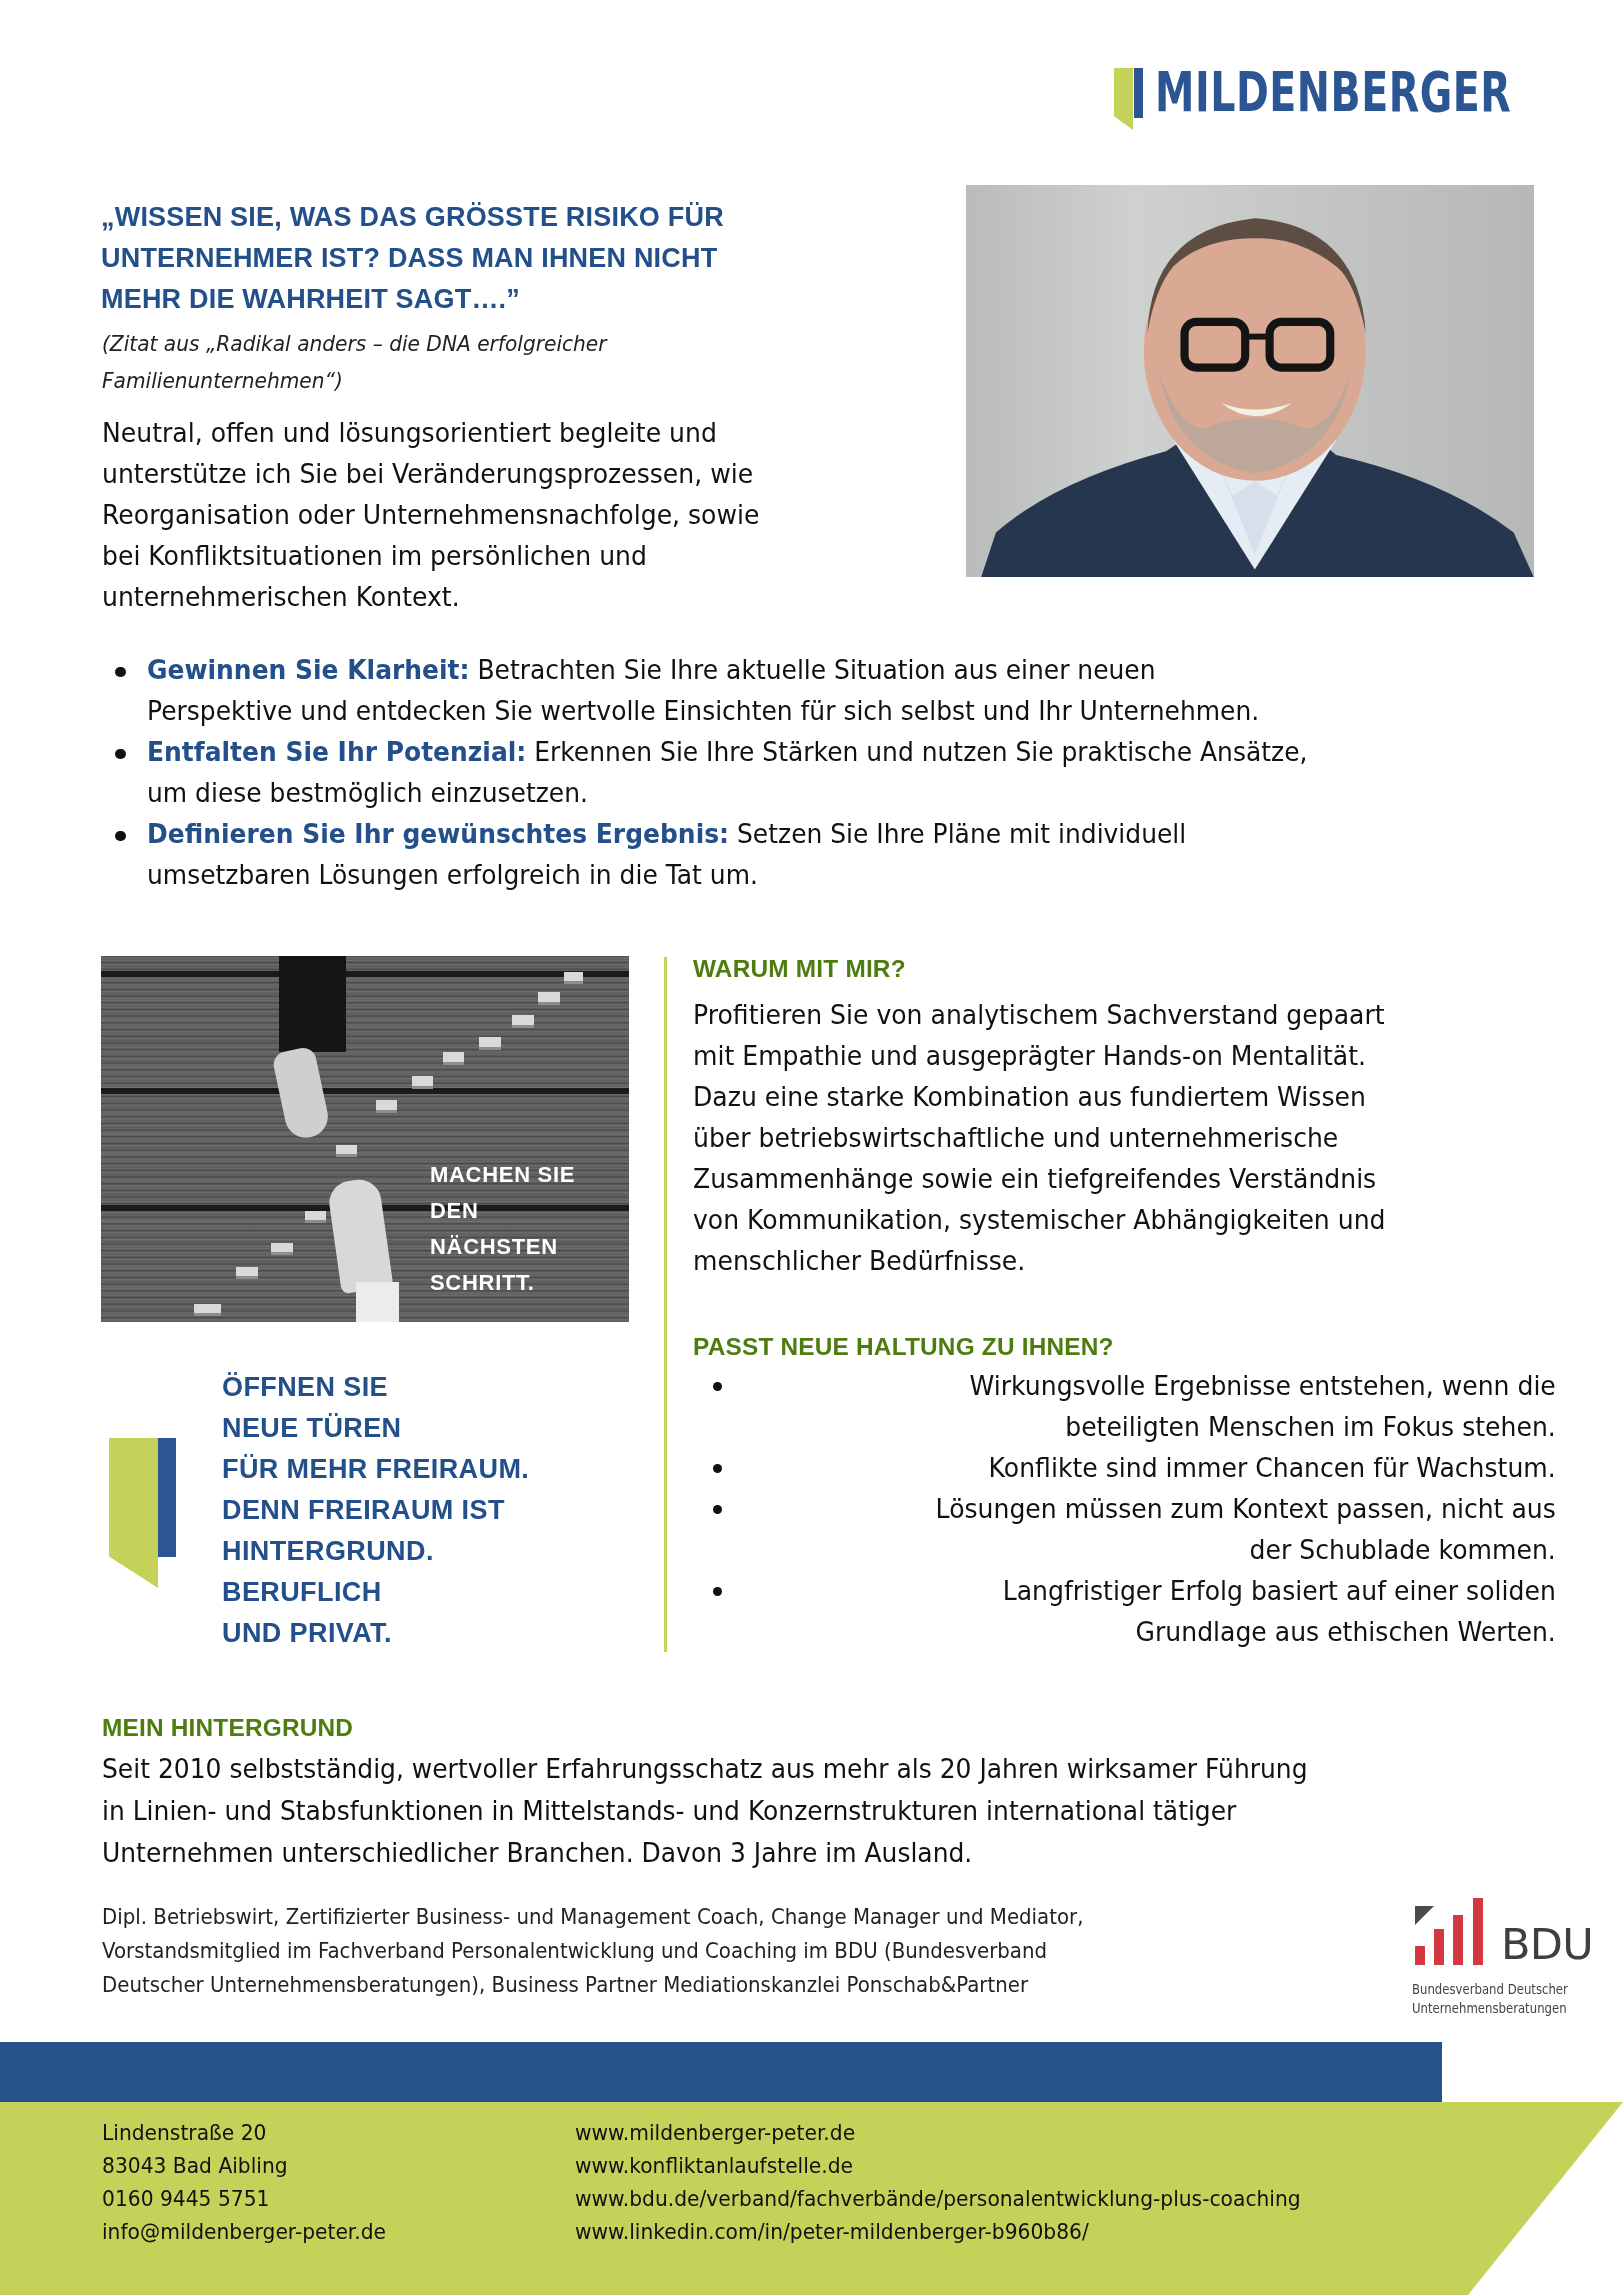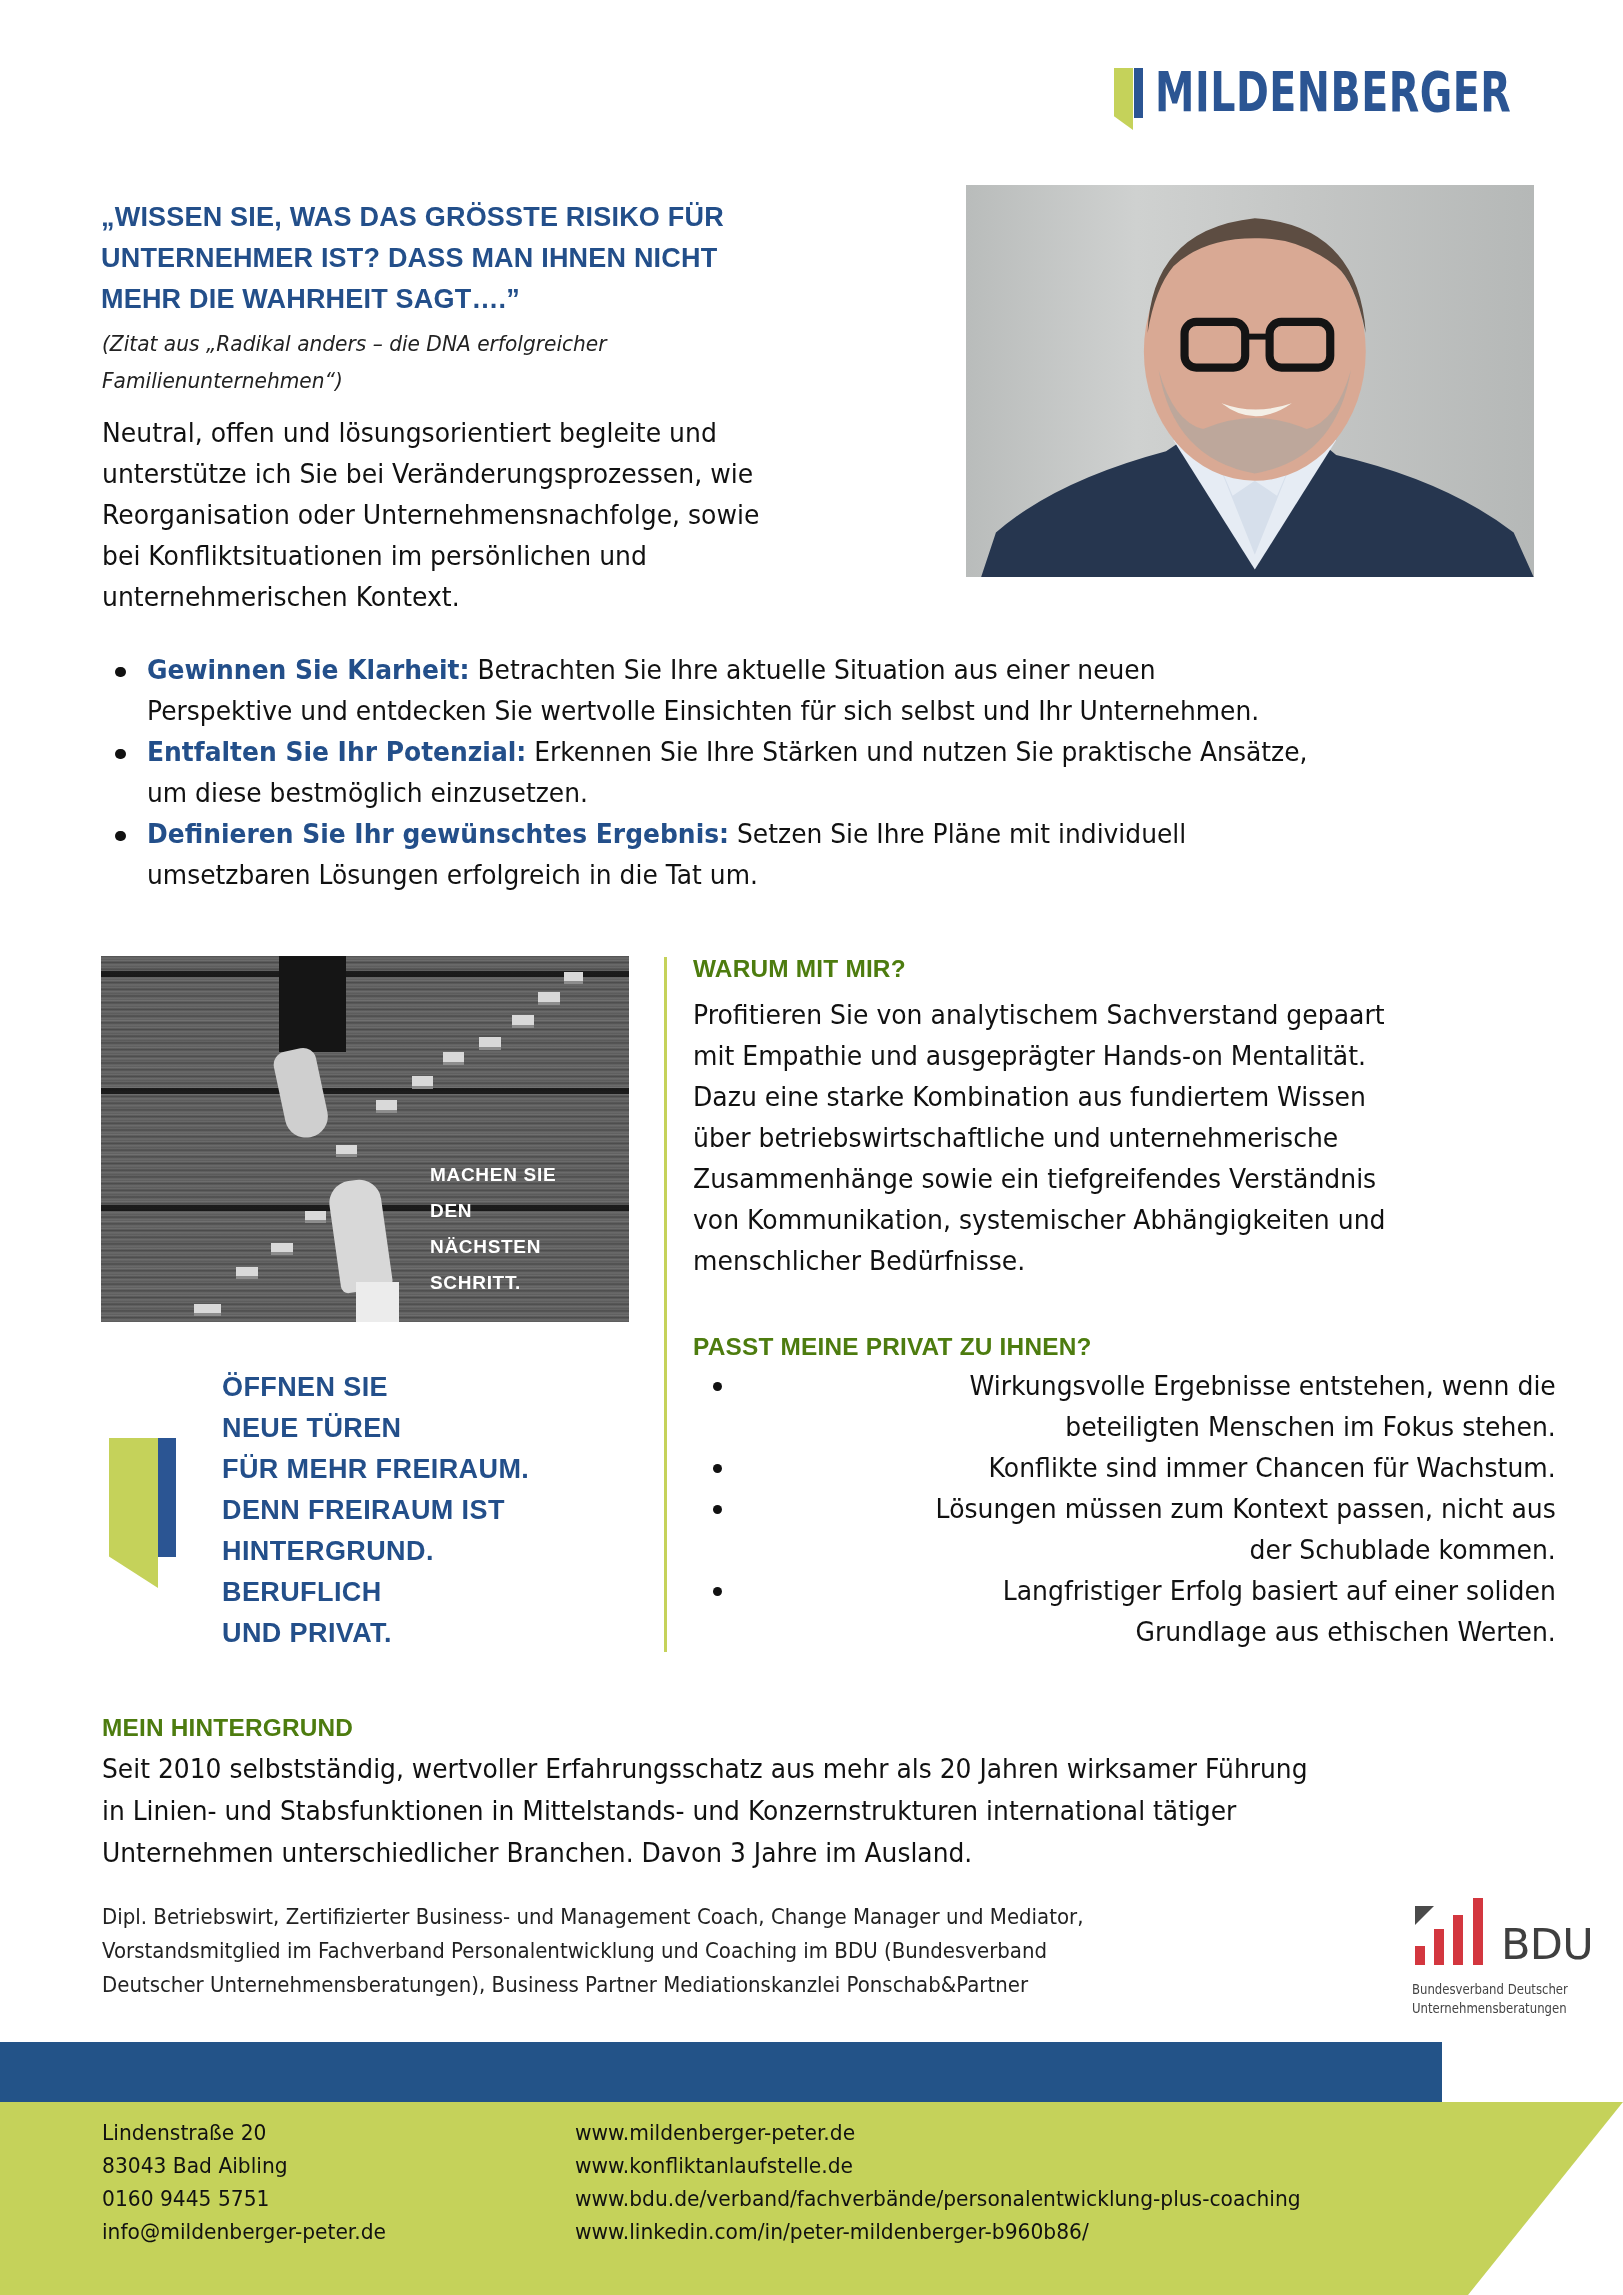--- a/index.html
+++ b/index.html
@@ -60,21 +60,21 @@
   
   .steps-img {
     left: 101px; top: 956px; width: 528px; height: 366px; overflow: hidden;
     background:
       repeating-linear-gradient(0deg, rgba(0,0,0,0.0) 0px, rgba(0,0,0,0.0) 111px, rgba(15,15,15,0.85) 111px, rgba(15,15,15,0.85) 117px),
       repeating-linear-gradient(0deg, #5a5a5a 0px, #6c6c6c 2.2px, #4b4b4b 4.4px, #707070 6.7px),
       #5e5e5e;
   }
   .steps-overlay {
     position: absolute; left: 329px; top: 201px;
-    font-family: "Liberation Sans", sans-serif; font-weight: bold; font-size: 19px; line-height: 36px;
+    font-family: "Liberation Sans", sans-serif; font-weight: bold; font-size: 22px; line-height: 36px;
     color: #ffffff; letter-spacing: 0.7px;
   }
   .stair { position: absolute; background: #d9d9d9; border-bottom: 3px solid #8d8d8d; }
   .sleeve-top { position: absolute; left: 178px; top: 0; width: 67px; height: 96px; background: #151515; }
   .hand-top { position: absolute; left: 179px; top: 93px; width: 43px; height: 89px; background: #cfcfcf; border-radius: 13.3px 13.3px 21px 21px; transform: rotate(-12deg); }
   .hand-bottom { position: absolute; left: 233px; top: 224px; width: 52px; height: 111px; background: #d8d8d8; border-radius: 22px 22px 7.4px 7.4px; transform: rotate(-8deg); }
   .sleeve-bottom { position: absolute; left: 255px; top: 326px; width: 43px; height: 44px; background: #ececec; }
 
   
   .tag-green {
@@ -254,21 +254,21 @@
     <div>Profitieren Sie von analytischem Sachverstand gepaart</div>
     <div>mit Empathie und ausgeprägter Hands-on Mentalität.</div>
     <div>Dazu eine starke Kombination aus fundiertem Wissen</div>
     <div>über betriebswirtschaftliche und unternehmerische</div>
     <div>Zusammenhänge sowie ein tiefgreifendes Verständnis</div>
     <div>von Kommunikation, systemischer Abhängigkeiten und</div>
     <div>menschlicher Bedürfnisse.</div>
   </div>
 </div>
 
-<div class="h-section haltung-h">PASST MEINE PRIVAT ZU IHNEN?</div>
+<div class="h-section haltung-h">PASST NEUE HALTUNG ZU IHNEN?</div>
 <ul class="haltung-list">
   <li>
     <span class="dot"></span>
     <span class="txt">Wirkungsvolle Ergebnisse entstehen, wenn die</span>
     <span class="txt">beteiligten Menschen im Fokus stehen.</span>
   </li>
   <li>
     <span class="dot"></span>
     <span class="txt">Konflikte sind immer Chancen für Wachstum.</span>
   </li>

